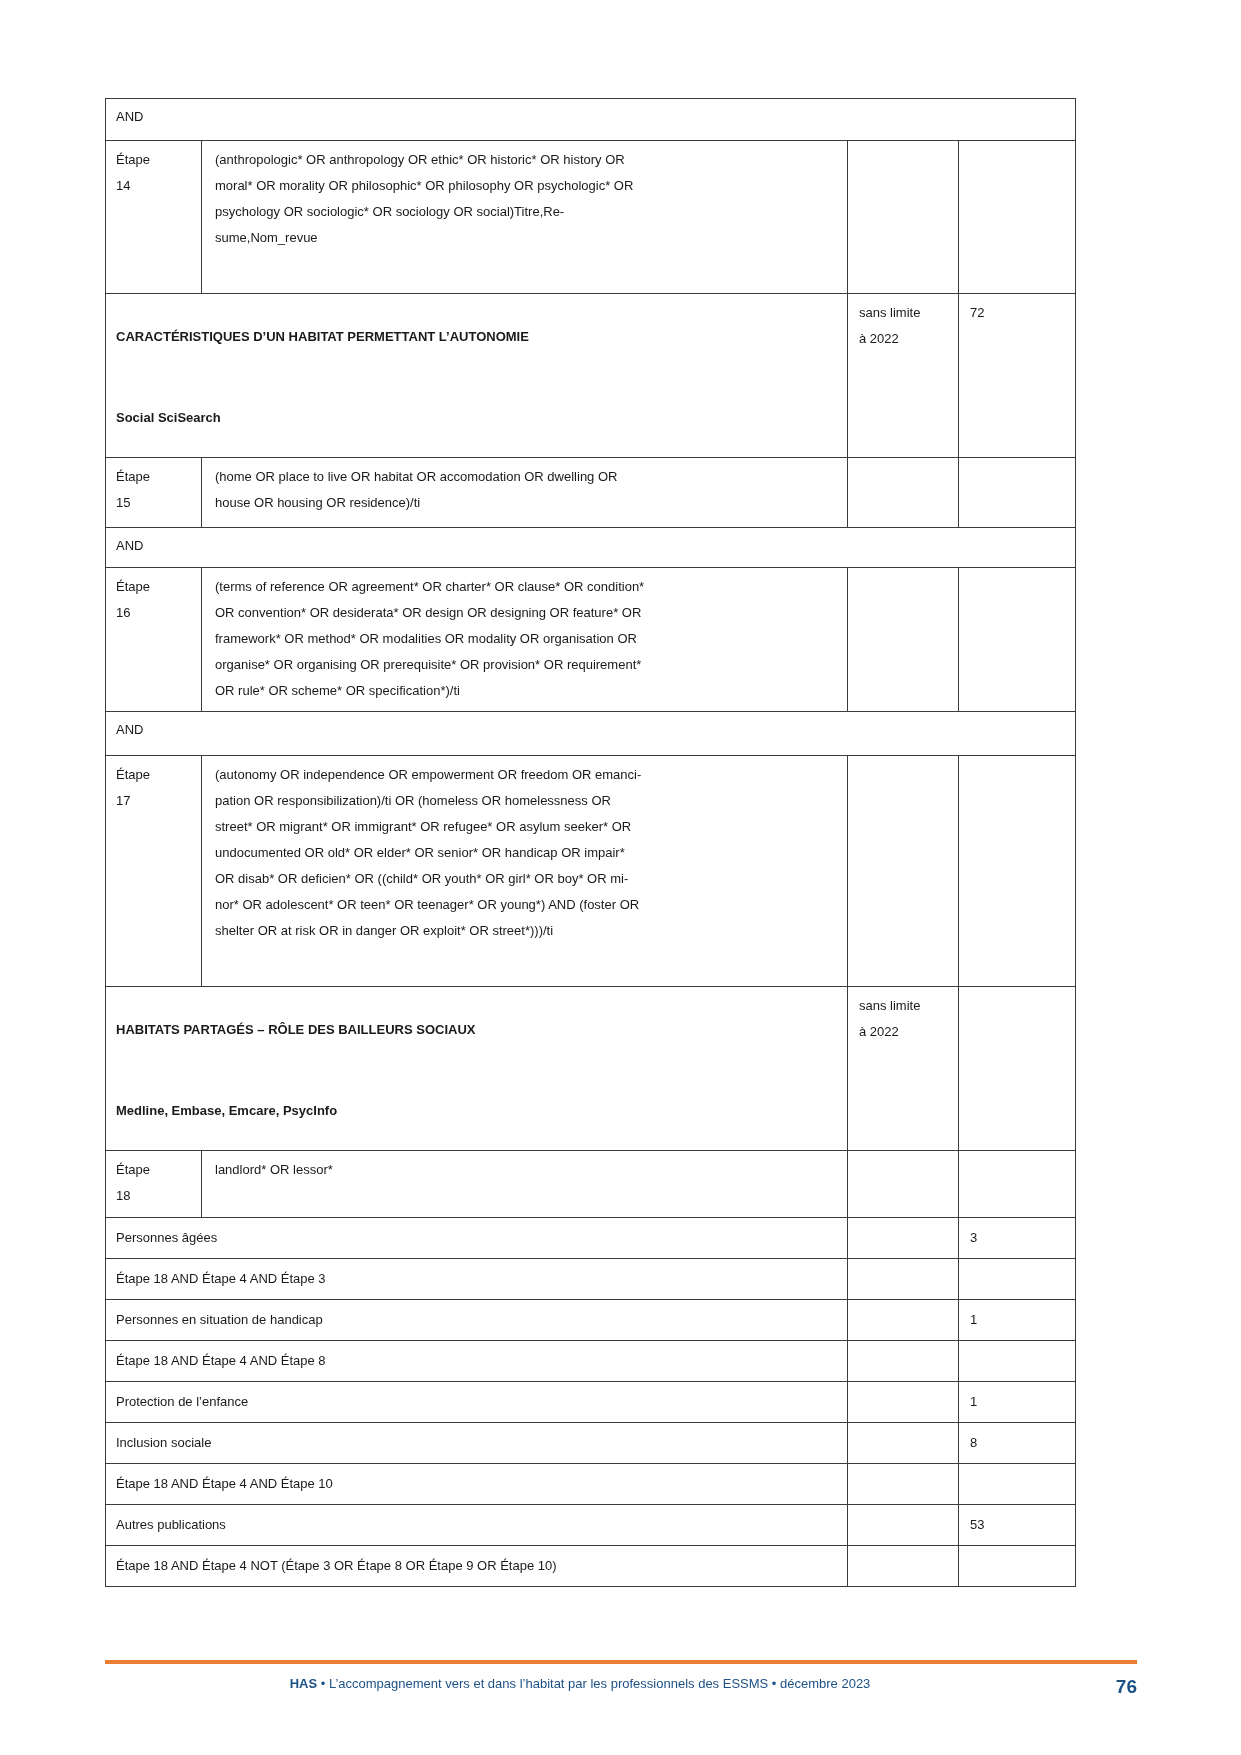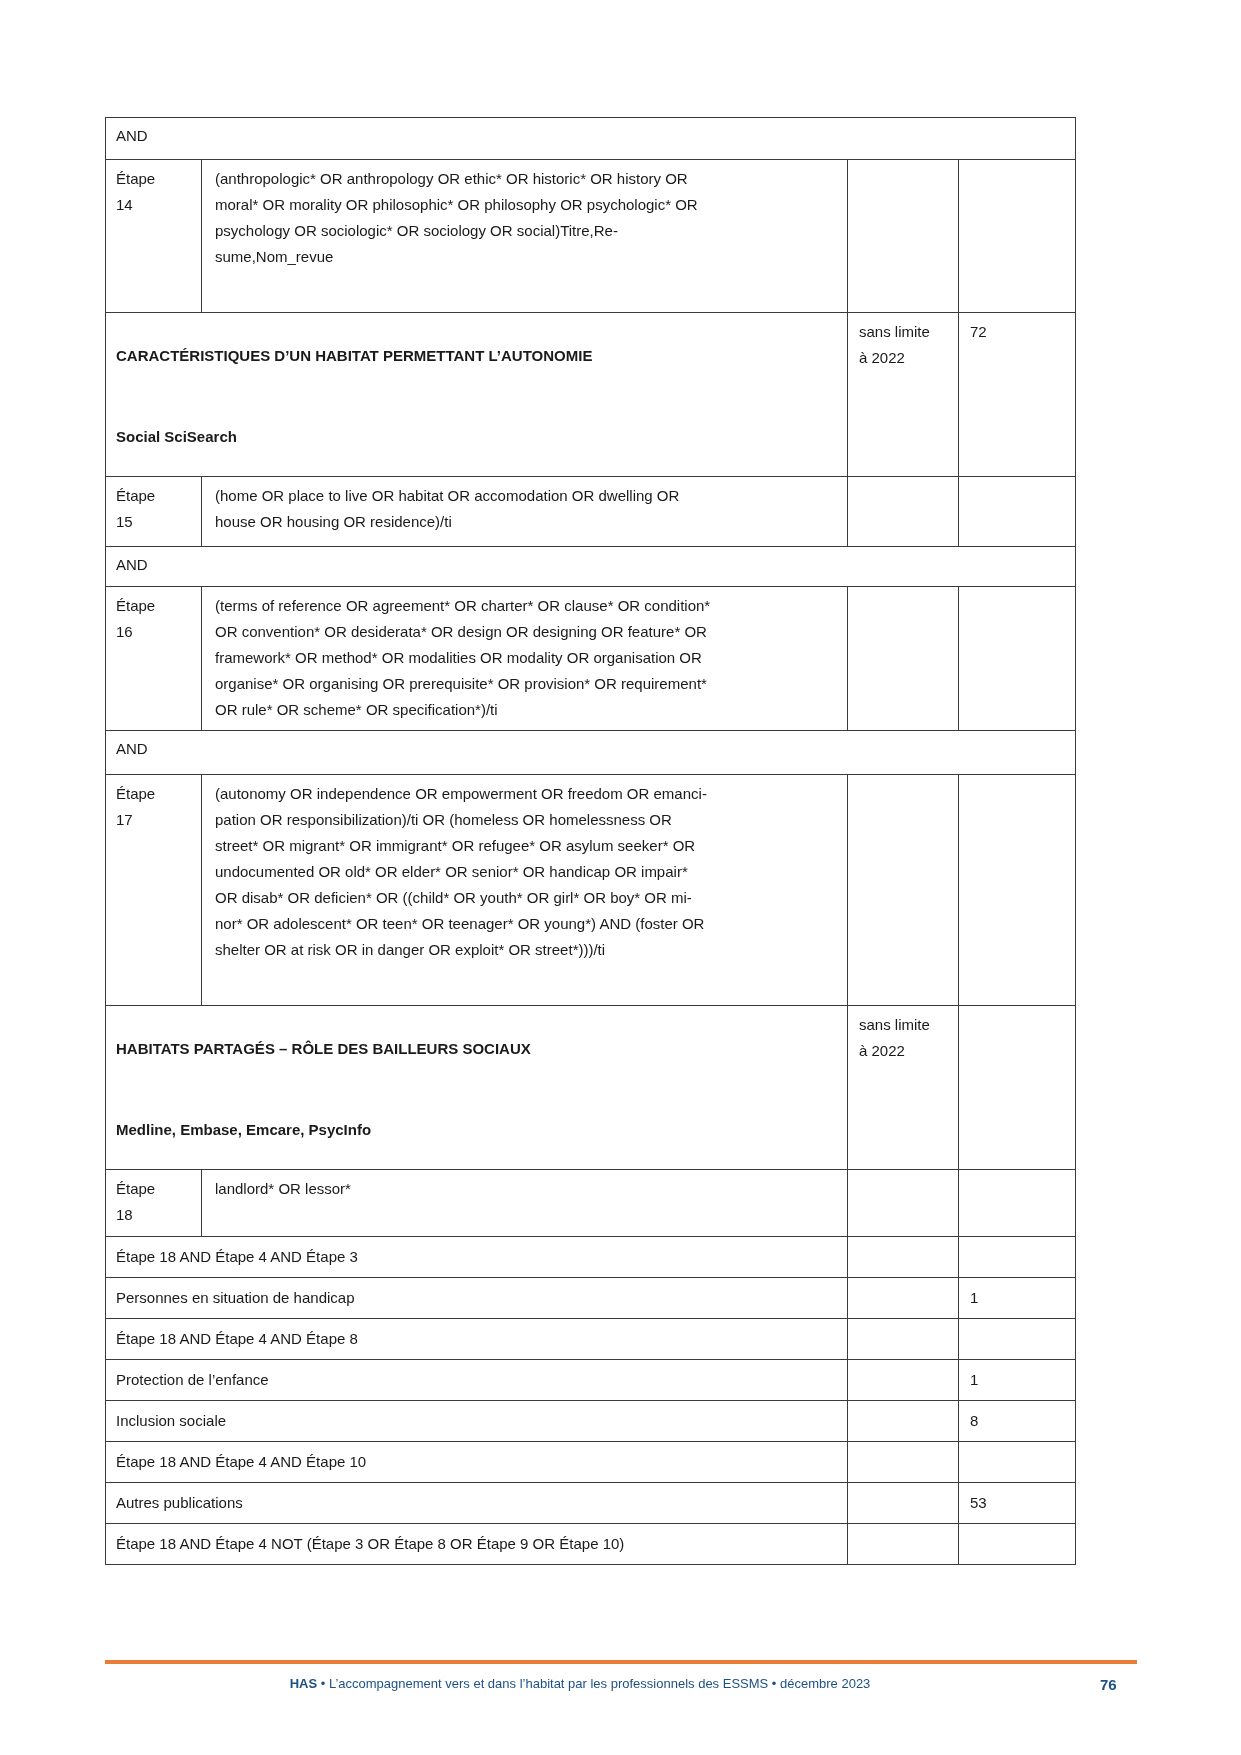--- a/index.html
+++ b/index.html
@@ -12,25 +12,25 @@
     width: 1241px;
     height: 1755px;
     background: #ffffff;
     font-family: "Liberation Sans", sans-serif;
     color: #1a1a1a;
     overflow: hidden;
   }
   table.doc-table {
     position: absolute;
     left: 105px;
-    top: 117px;
+    top: 98px;
     width: 970px;
     border-collapse: collapse;
     table-layout: fixed;
-    font-size: 15px;
+    font-size: 13px;
   }
   .doc-table td {
     border: 1.5px solid #3b3b3b;
     vertical-align: top;
     padding: 6px 10px 0 10px;
     line-height: 26px;
     white-space: pre-line;
     overflow: hidden;
     word-wrap: break-word;
   }
@@ -67,21 +67,22 @@
     text-align: center;
     font-size: 13px;
     font-weight: normal;
   }
   .footer-text .footer-org { font-weight: bold; }
   .footer-page-number {
     position: absolute;
     top: 1676px;
     left: 1100px;
     width: 37px;
-    font-size: 15px;
+    text-align: right;
+    font-size: 19px;
     font-weight: bold;
   }
 </style>
 </head>
 <body>
 
 <div class="page" style="color: rgb(26, 26, 26);">
 
   <table class="doc-table">
     <colgroup>
@@ -162,20 +163,25 @@
       </tr>
       <tr style="height:67px">
         <td>Étape
 18</td>
         <td class="query-cell">landlord* OR lessor*</td>
         <td class="limit-cell"></td>
         <td class="count-cell"></td>
       </tr>
 
       <tr style="height:41px">
+        <td colspan="2" class="label-cell">Personnes âgées</td>
+        <td class="limit-cell"></td>
+        <td class="count-cell count-mid">3</td>
+      </tr>
+      <tr style="height:41px">
         <td colspan="2" class="label-cell">Étape 18 AND Étape 4 AND Étape 3</td>
         <td class="limit-cell"></td>
         <td class="count-cell count-mid"></td>
       </tr>
       <tr style="height:41px">
         <td colspan="2" class="label-cell">Personnes en situation de handicap</td>
         <td class="limit-cell"></td>
         <td class="count-cell count-mid">1</td>
       </tr>
       <tr style="height:41px">

